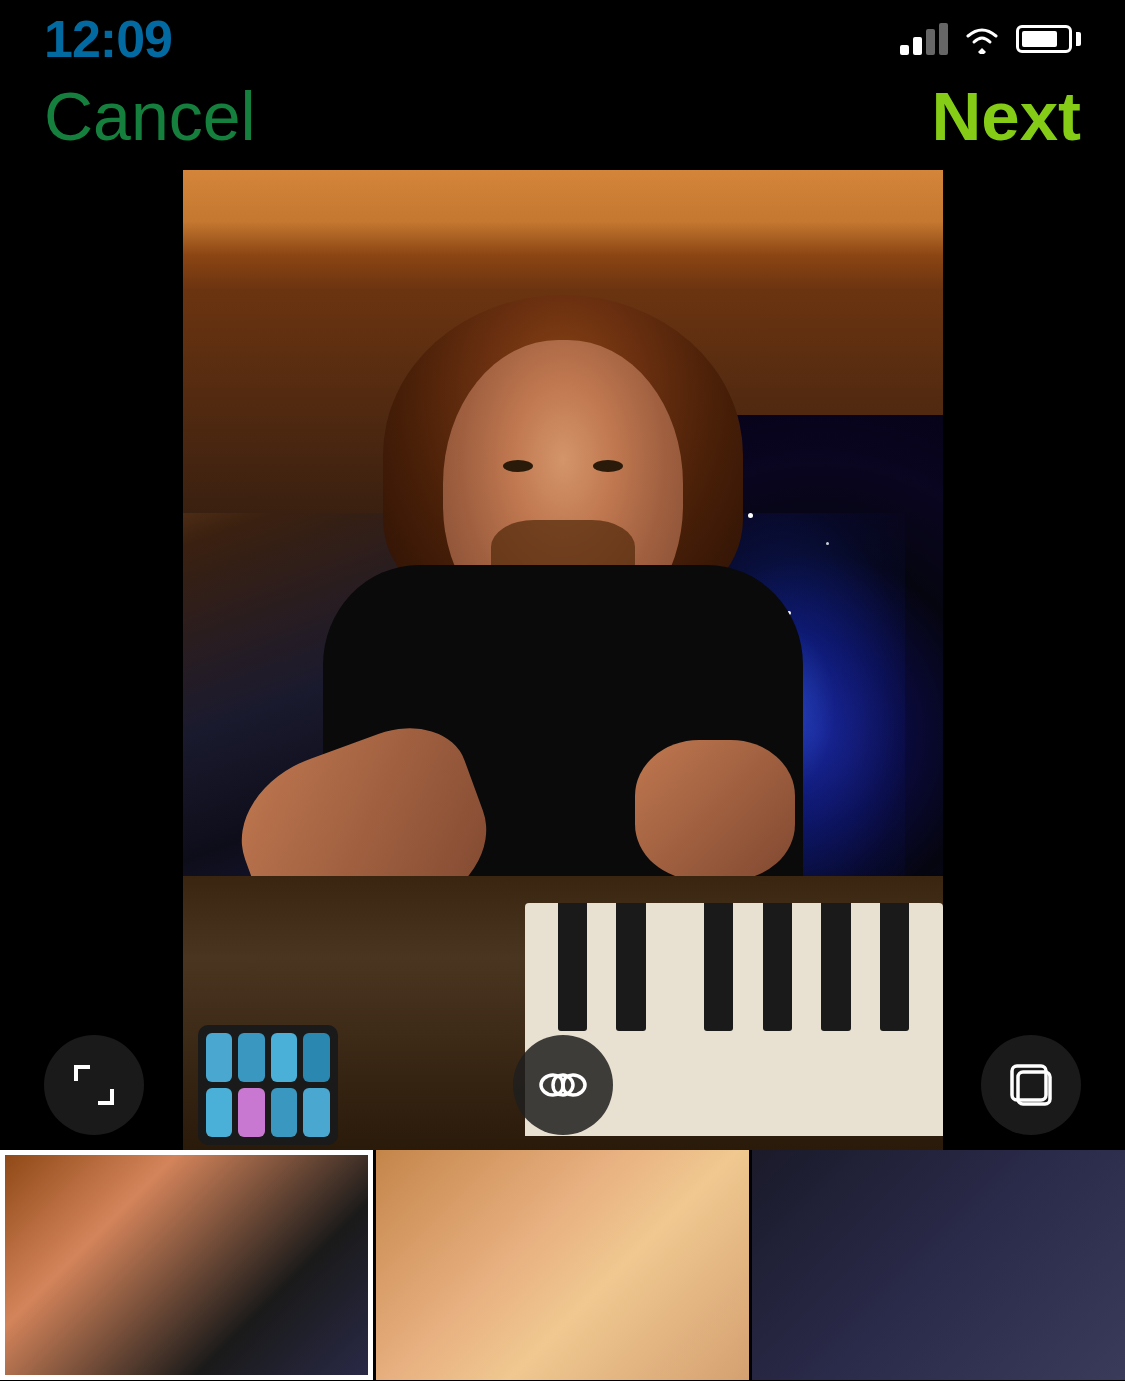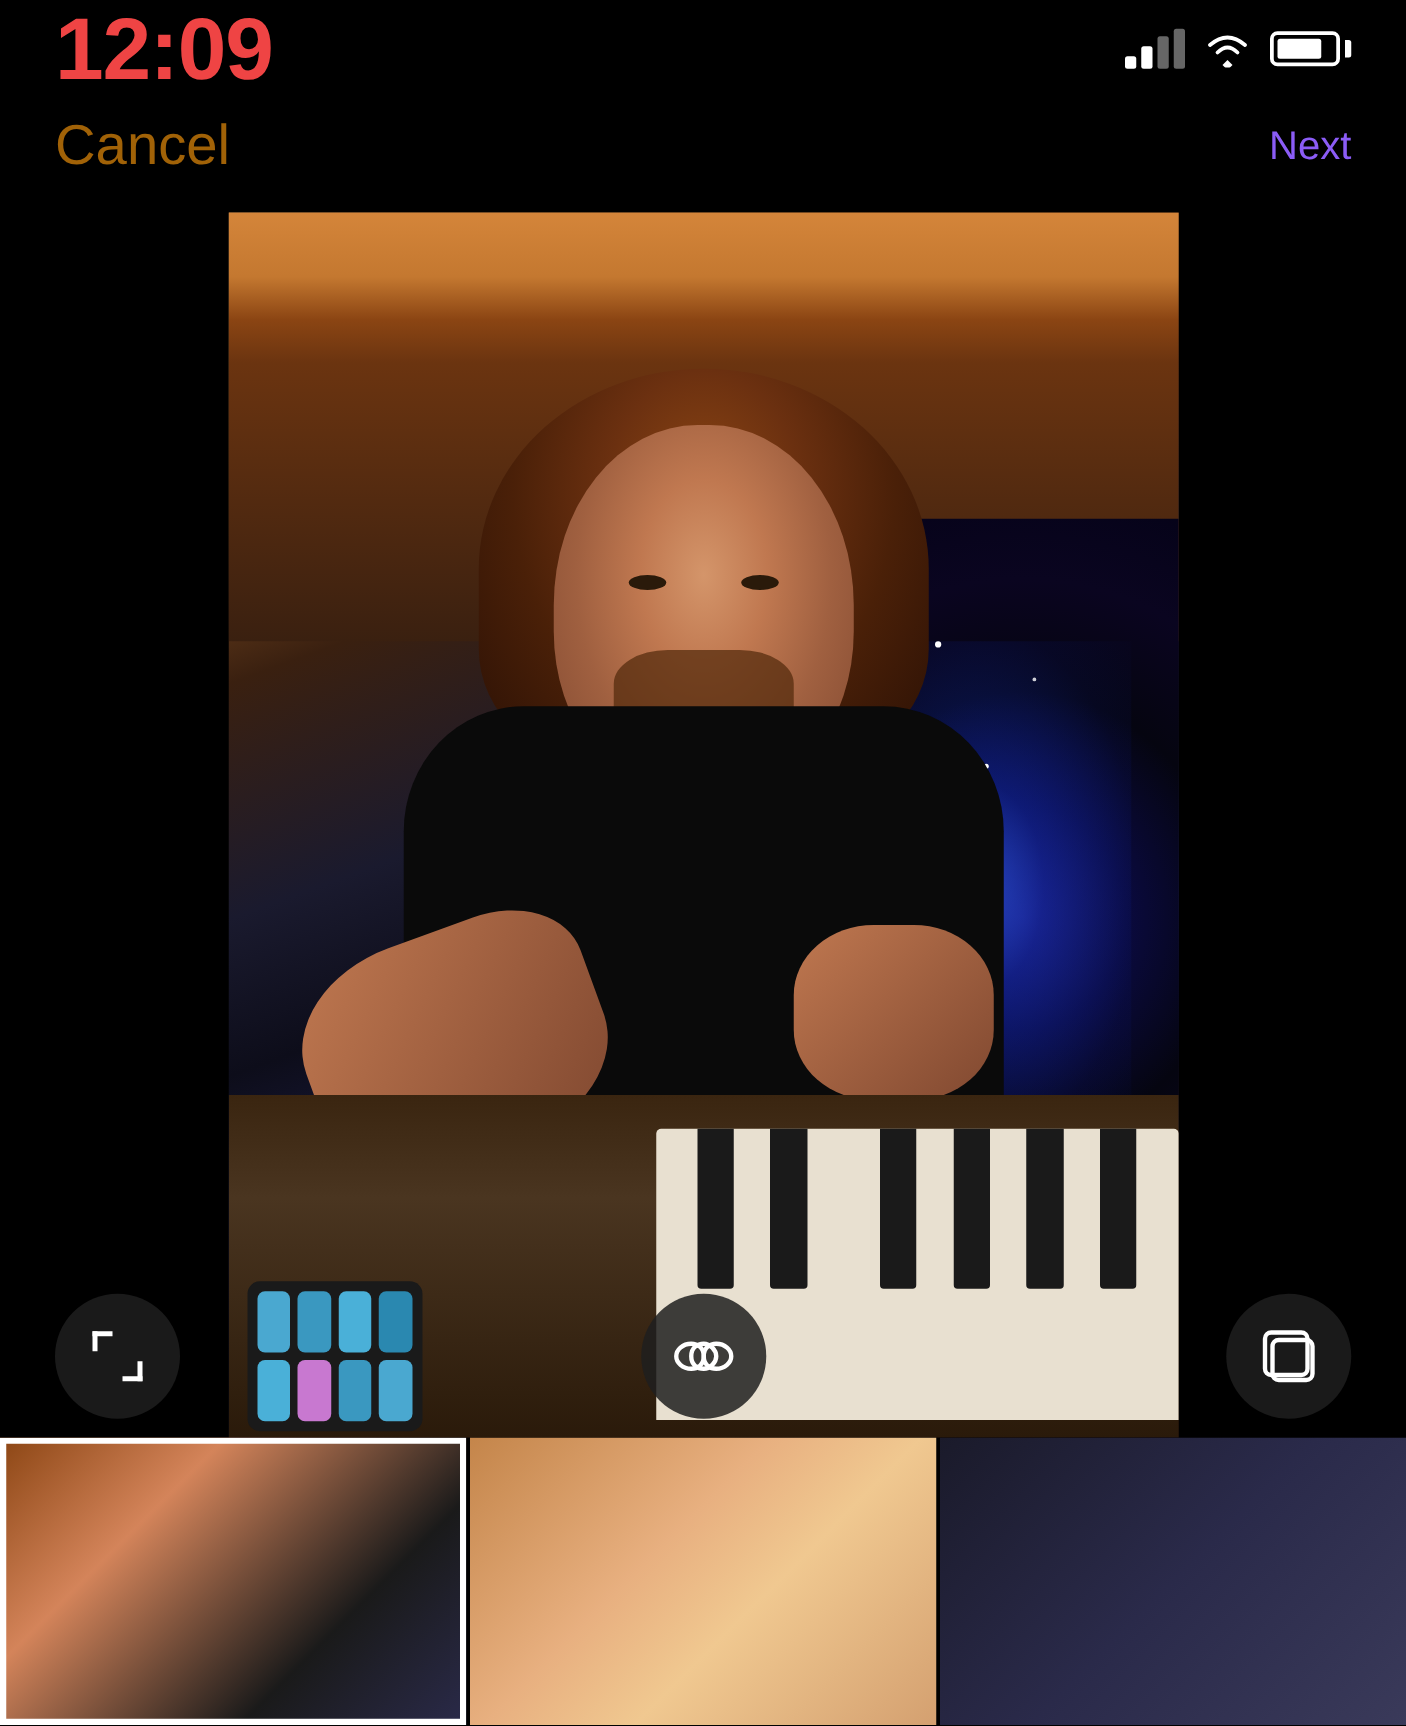--- a/index.html
+++ b/index.html
@@ -16,23 +16,23 @@
     
     .status-bar {
       display: flex;
       justify-content: space-between;
       align-items: center;
       padding: 18px 44px 10px 44px;
       height: 70px;
     }
 
     .status-time {
-      font-size: 70px;
+      font-size: 52px;
       font-weight: 700;
-      color: #ef4444;
+      color: #0369a1;
       letter-spacing: -1px;
     }
 
     .status-icons {
       display: flex;
       align-items: center;
       gap: 14px;
     }
 
     .signal-icon {
@@ -87,45 +87,45 @@
     
     .nav-bar {
       display: flex;
       justify-content: space-between;
       align-items: center;
       padding: 16px 44px 24px 44px;
       height: 100px;
     }
 
     .nav-cancel {
-      font-size: 45px;
+      font-size: 68px;
       font-weight: 400;
-      color: #a16207;
+      color: #15803d;
       cursor: pointer;
     }
 
     .nav-title {
       display: flex;
       align-items: center;
       gap: 12px;
       font-size: 52px;
       font-weight: 700;
       color: #fff;
       cursor: pointer;
     }
 
     .nav-chevron {
       font-size: 40px;
       color: #fff;
     }
 
     .nav-next {
-      font-size: 32px;
-      font-weight: 400;
-      color: #8b5cf6;
+      font-size: 69px;
+      font-weight: 700;
+      color: #84cc16;
       cursor: pointer;
     }
 
     
     .main-image-container {
       position: relative;
       width: 100%;
       height: 980px;
       background: #000;
       display: flex;

